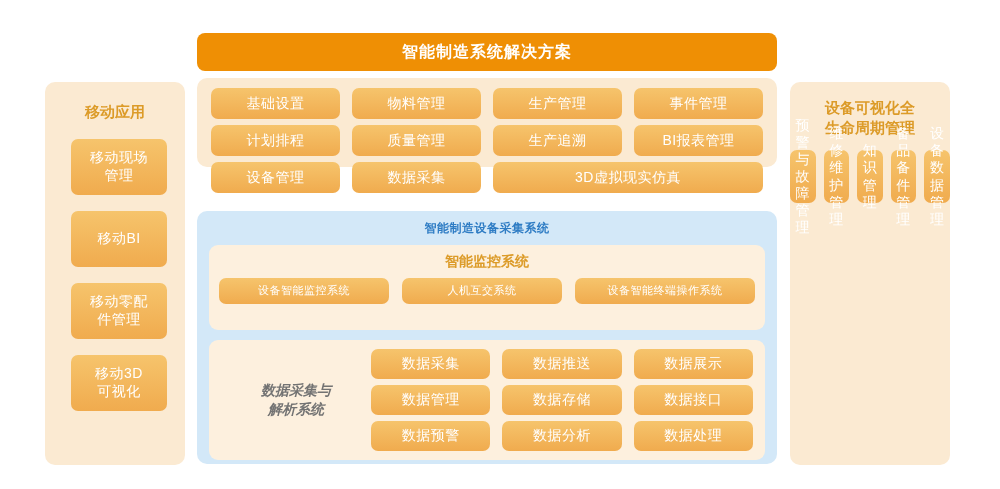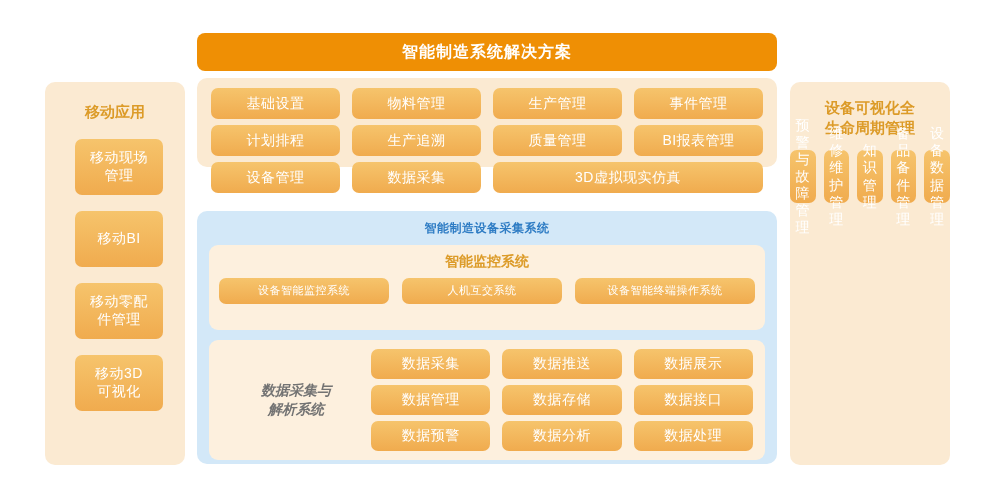--- a/index.html
+++ b/index.html
@@ -89,21 +89,21 @@
     box-sizing: border-box;
   }
   #left-sidebar .section-head-orange { margin-bottom: 17px; }
   .left-btn-list {
     display: flex;
     flex-direction: column;
     align-items: center;
     gap: 16px;
   }
   .left-btn-list .btn {
-    width: 88px;
+    width: 96px;
     height: 56px;
     margin-left: 8px;
   }
 
   
   #right-sidebar {
     position: absolute;
     left: 790px;
     top: 82px;
     width: 160px;
@@ -233,22 +233,22 @@
       </div>
   </div>
 
   <div class="panel-cream" id="mes-panel">
     <div class="mes-grid" id="mes-items">
         <div class="btn ">基础设置</div>
         <div class="btn ">物料管理</div>
         <div class="btn ">生产管理</div>
         <div class="btn ">事件管理</div>
         <div class="btn ">计划排程</div>
+        <div class="btn ">质量管理</div>
         <div class="btn ">生产追溯</div>
-        <div class="btn ">质量管理</div>
         <div class="btn ">BI报表管理</div>
         <div class="btn ">设备管理</div>
         <div class="btn ">数据采集</div>
         <div class="btn span2">3D虚拟现实仿真</div>
       </div>
   </div>
 
   <div class="panel-blue" id="collect-panel">
     <div class="blue-title">智能制造设备采集系统</div>
 

